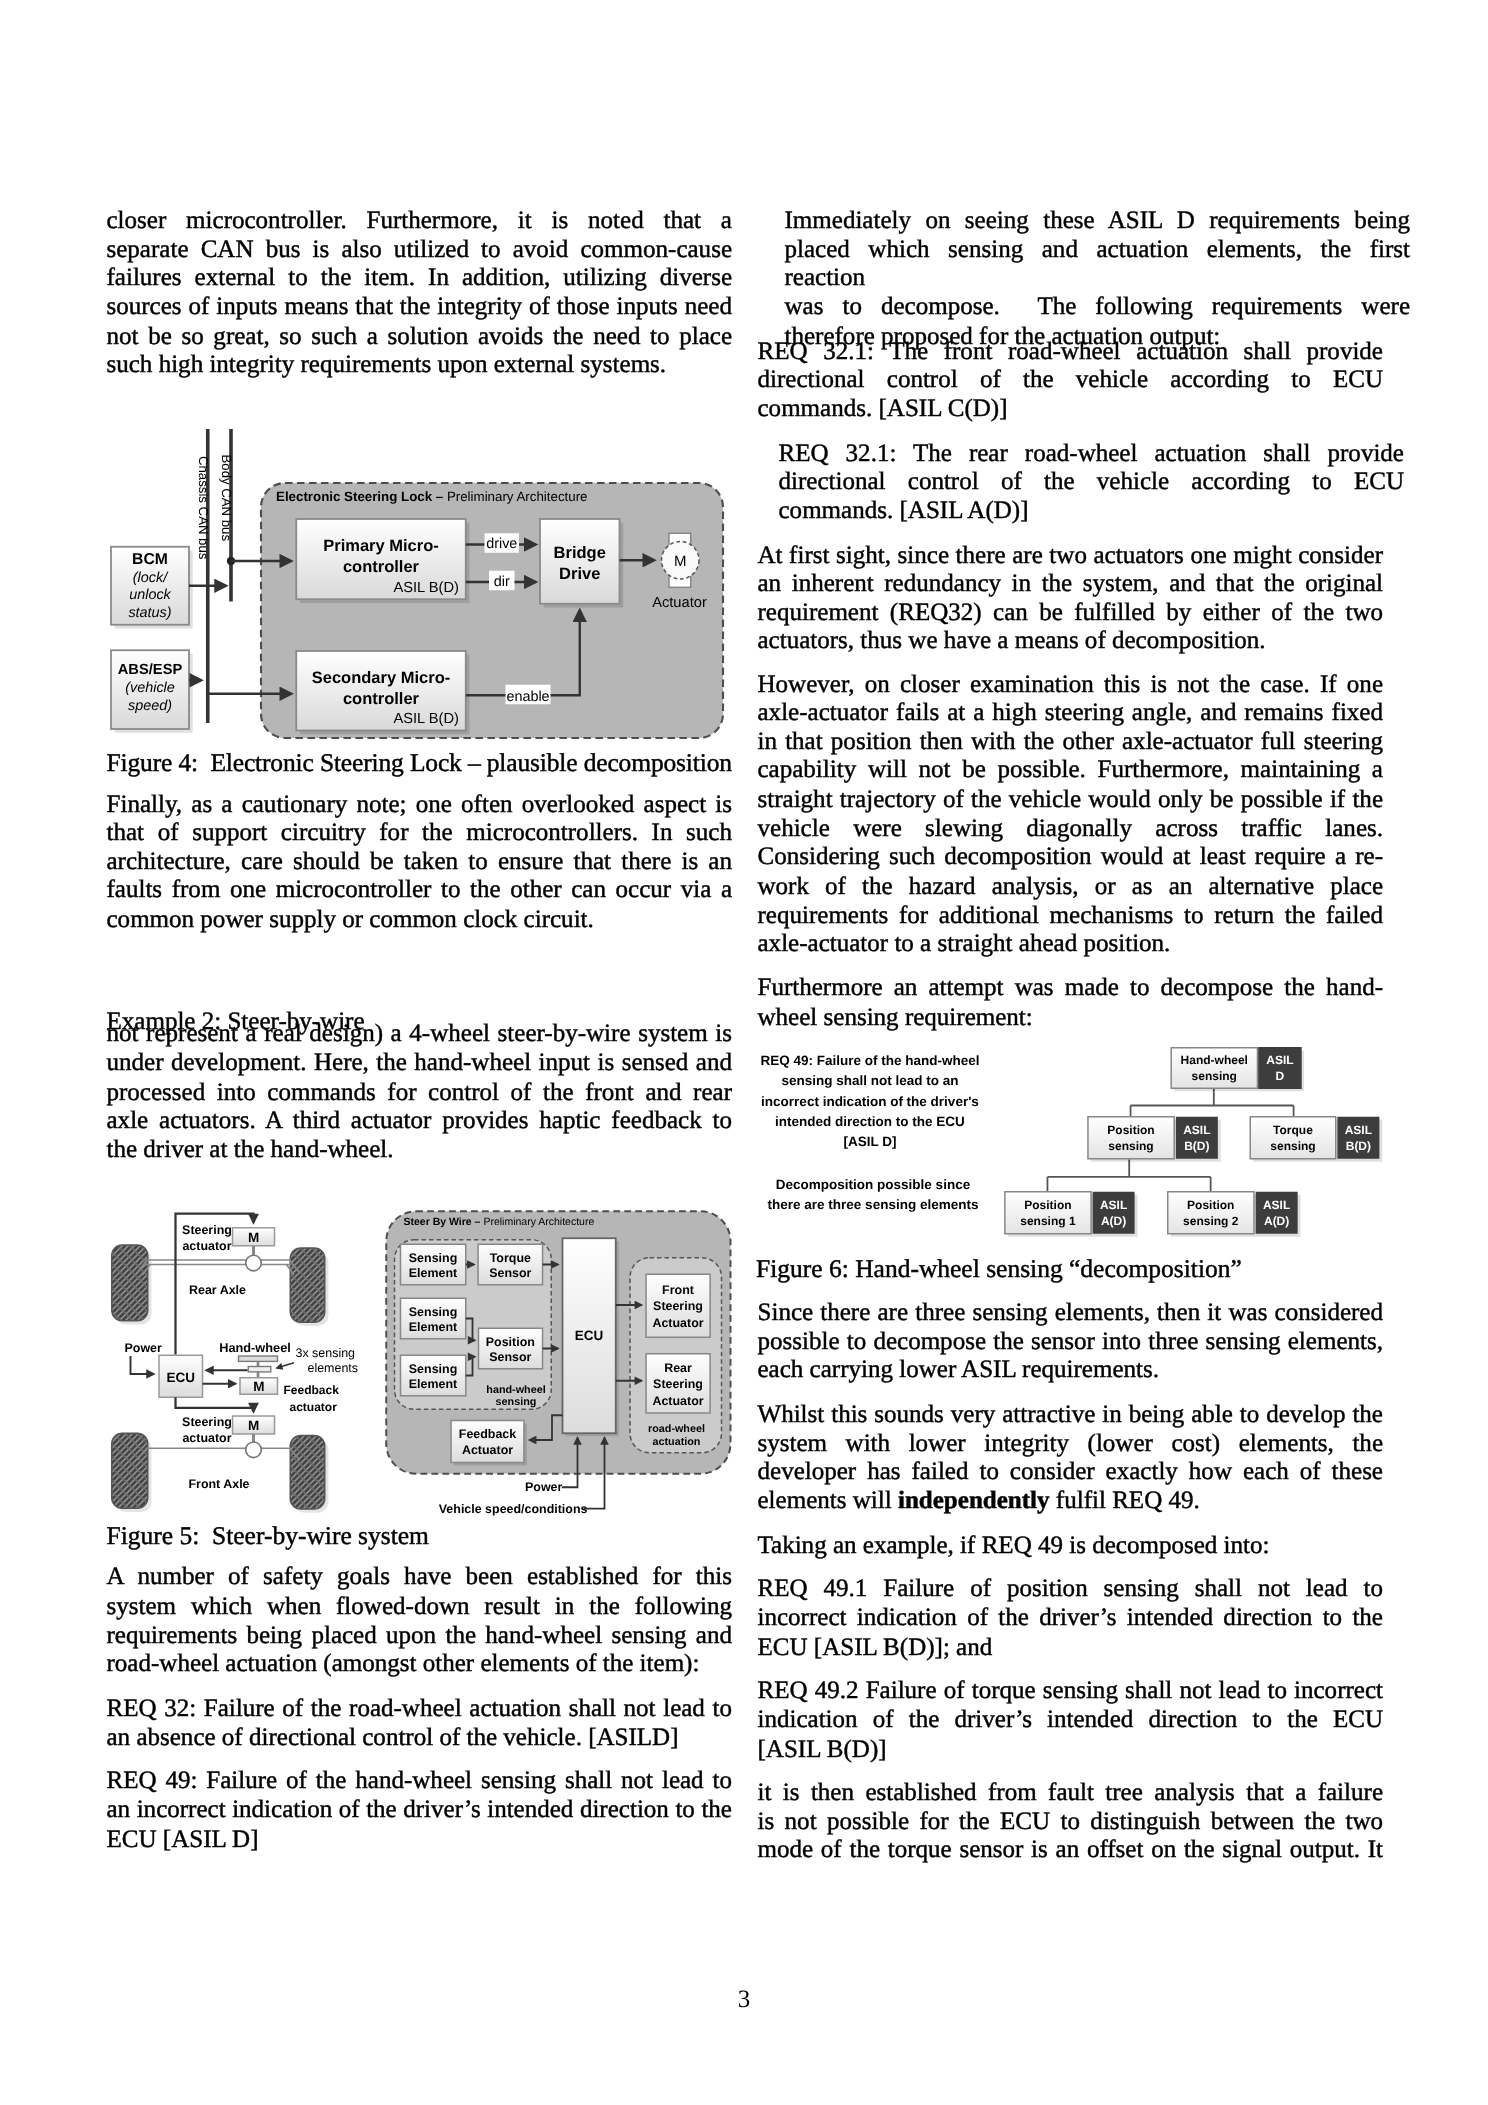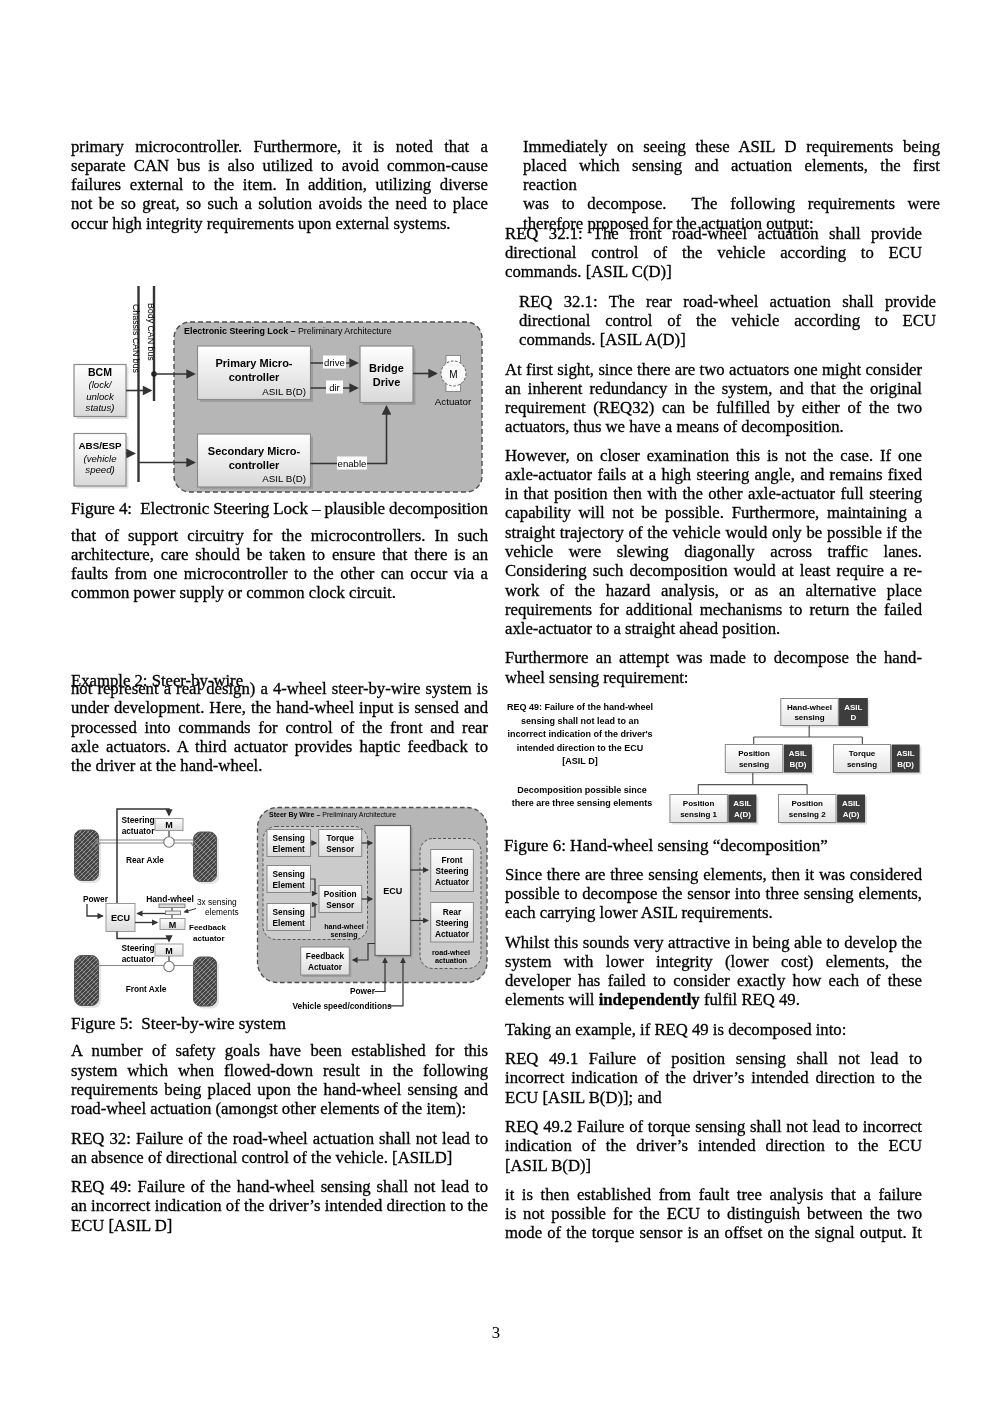--- a/index.html
+++ b/index.html
@@ -9,25 +9,26 @@
 .blk .j{text-align:justify;text-align-last:justify}
 .cap{font-size:17px}
 .cap div{white-space:nowrap;text-align:right;text-align-last:left !important}
 svg{position:absolute;display:block}
 svg text{font-family:"Liberation Sans",sans-serif}
 </style>
 </head>
 <body>
 
 <div class="blk" style="left:71px;top:136.5px">
-<div class="j">primary microcontroller.  Furthermore, it is noted that a</div>
+<div class="j">closer microcontroller.  Furthermore, it is noted that a</div>
 <div class="j">separate CAN bus is also utilized to avoid common-cause</div>
 <div class="j">failures external to the item.  In addition, utilizing diverse</div>
+<div class="j">sources of inputs means that the integrity of those inputs need</div>
 <div class="j">not be so great, so such a solution avoids the need to place</div>
-<div>occur high integrity requirements upon external systems.</div>
+<div>such high integrity requirements upon external systems.</div>
 </div>
 
 <svg style="left:60px;top:283px" width="430" height="213" viewBox="60 283 430 213">
 <defs>
 <linearGradient id="g4" x1="0" y1="0" x2="0" y2="1">
 <stop offset="0" stop-color="#ffffff"></stop>
         <stop offset="1" stop-color="#d9d9d9"></stop>
 </linearGradient>
 <marker id="ah4" viewBox="0 0 10 10" refX="8" refY="5" markerWidth="7" markerHeight="6" orient="auto-start-reverse">
 <path d="M0,0 L10,5 L0,10 z" fill="#333"></path>
@@ -124,20 +125,21 @@
 <text x="453.5" y="377.5" font-size="10" text-anchor="middle">M</text>
 <text x="453" y="404.5" font-size="9.8" text-anchor="middle">Actuator</text>
     </g>
 </svg>
 
 <div class="blk cap" style="left:71px;top:498.8px">
 <div style="letter-spacing:-0.1px">Figure 4:&nbsp; Electronic Steering Lock – plausible decomposition</div>
 </div>
 
 <div class="blk" style="left:71px;top:525.6px">
+<div class="j">Finally, as a cautionary note; one often overlooked aspect is</div>
 <div class="j">that of support circuitry for the microcontrollers.  In such</div>
 <div class="j">architecture, care should be taken to ensure that there is an</div>
 <div class="j">faults from one microcontroller to the other can occur via a</div>
 <div>common power supply or common clock circuit.</div>
 </div>
 
 <div class="blk" style="left:71px;top:671px;font-weight:normal">
 <div>Example 2: Steer-by-wire</div>
 </div>
 

